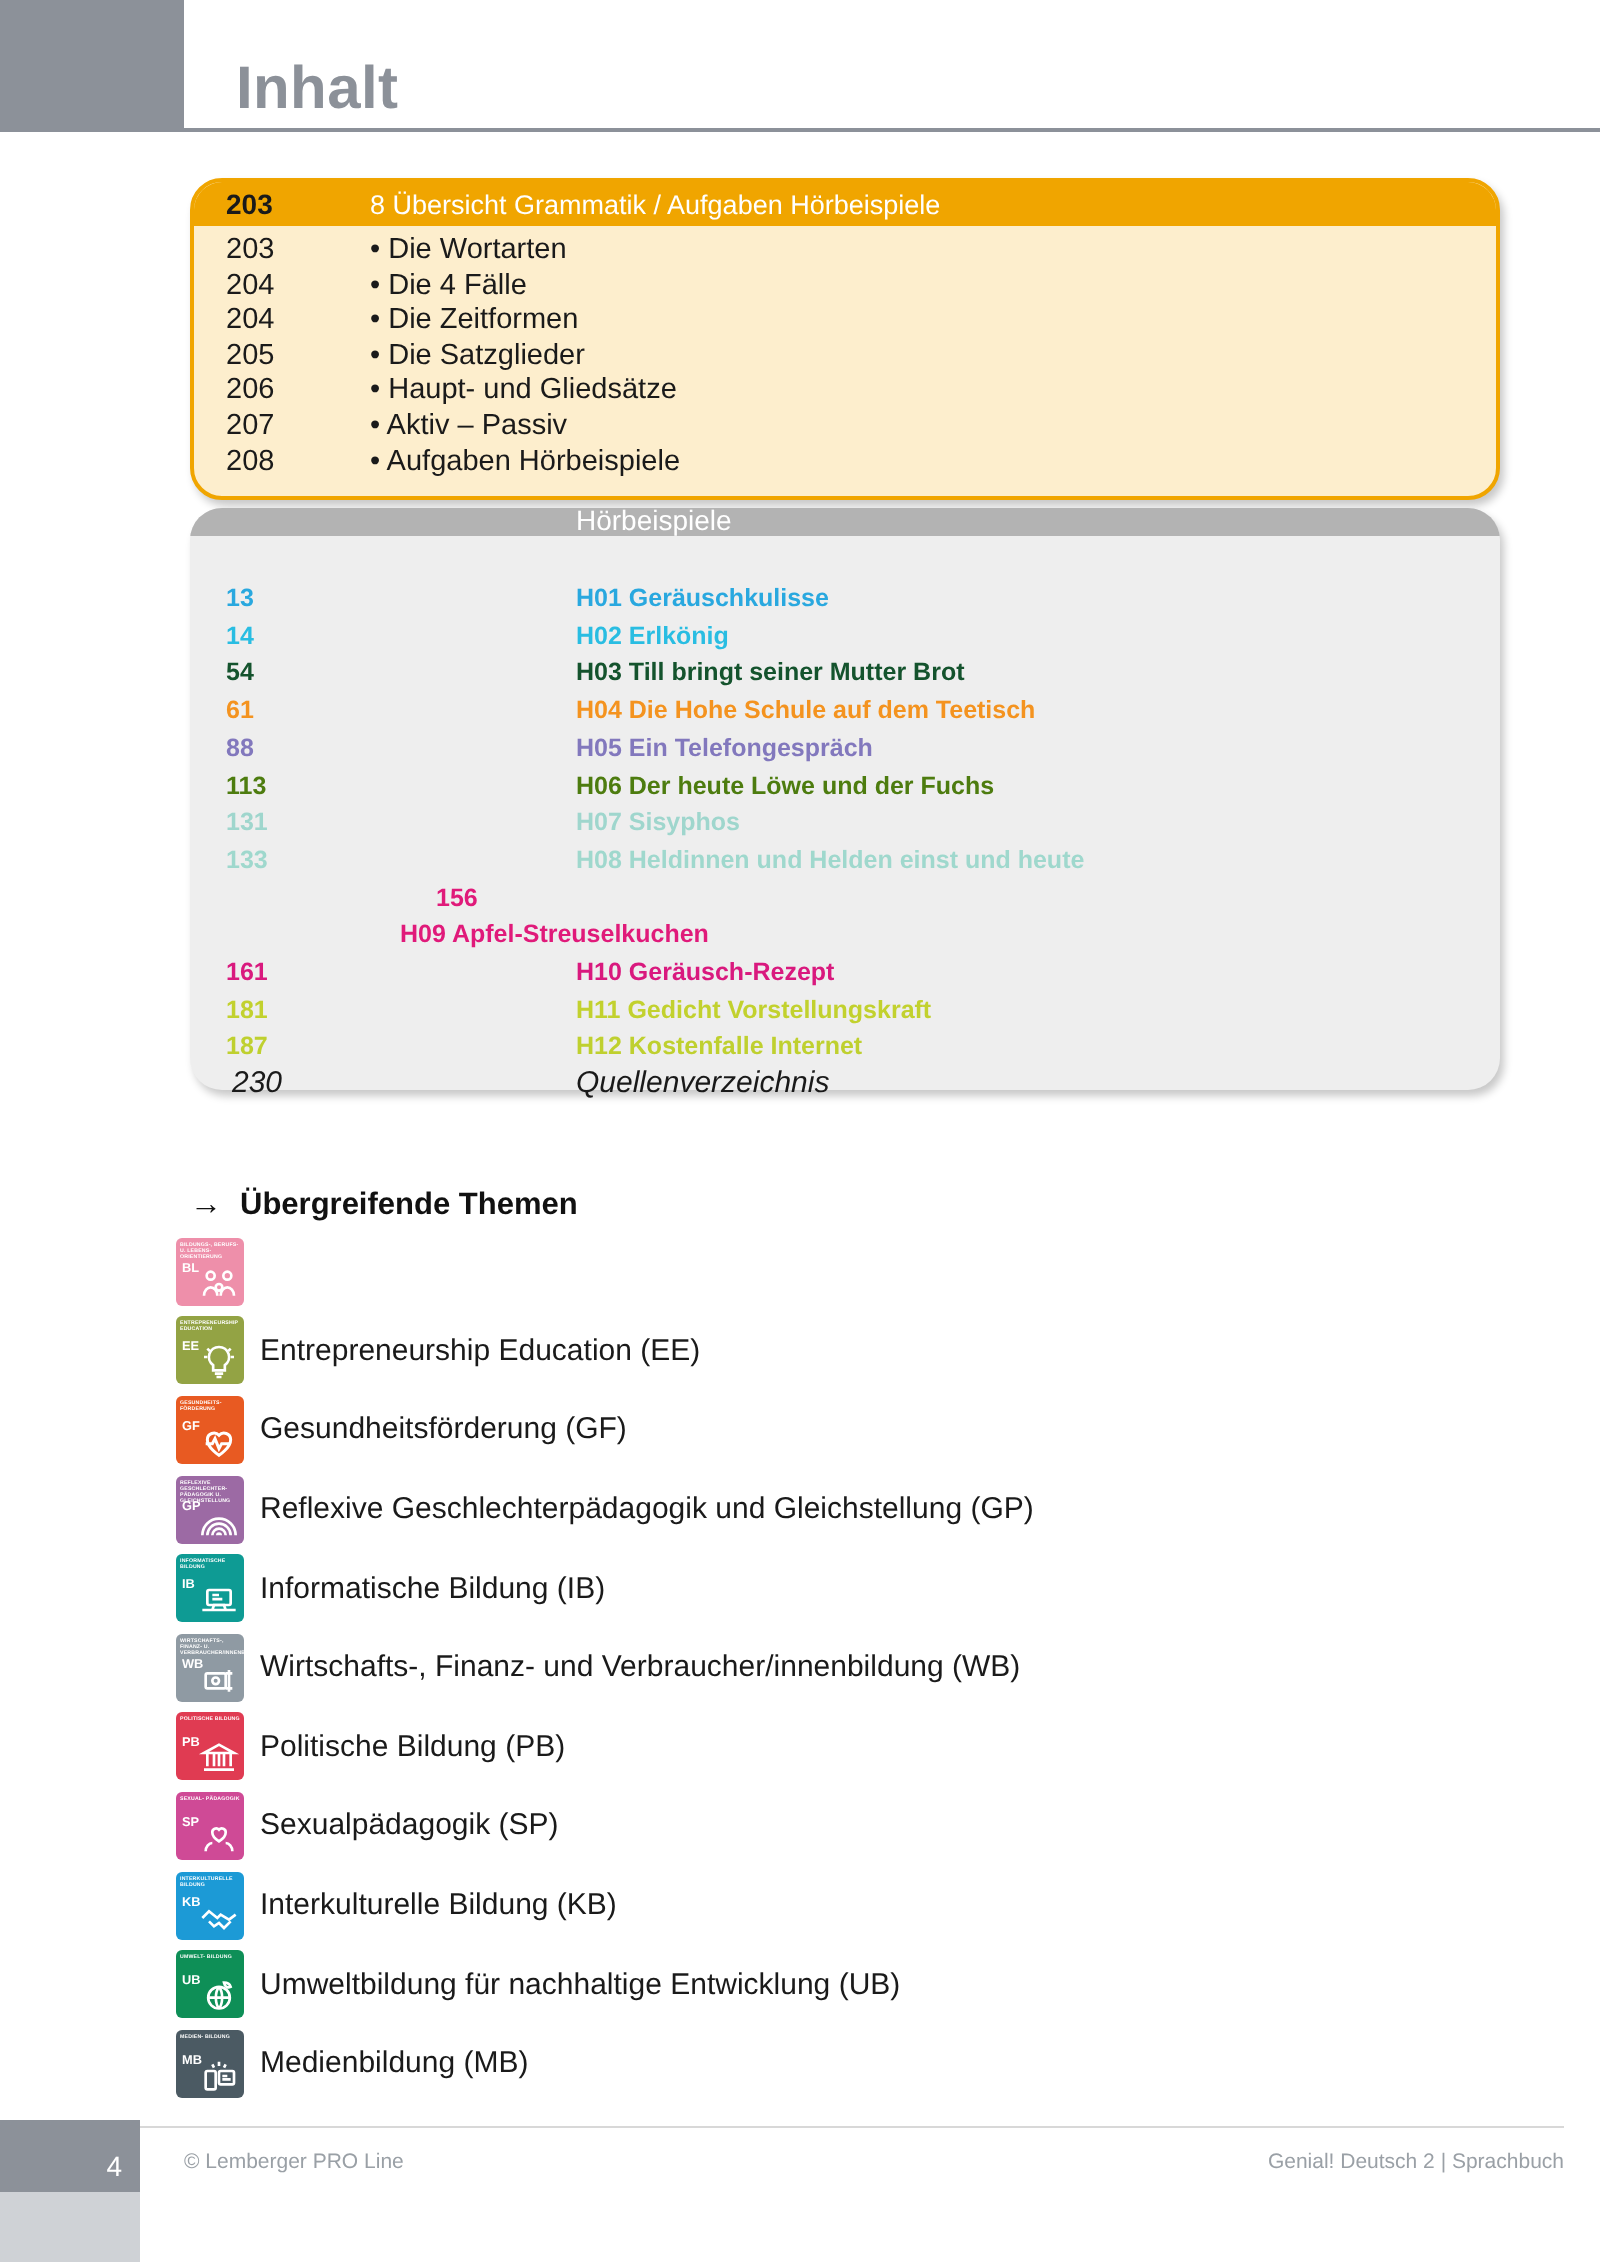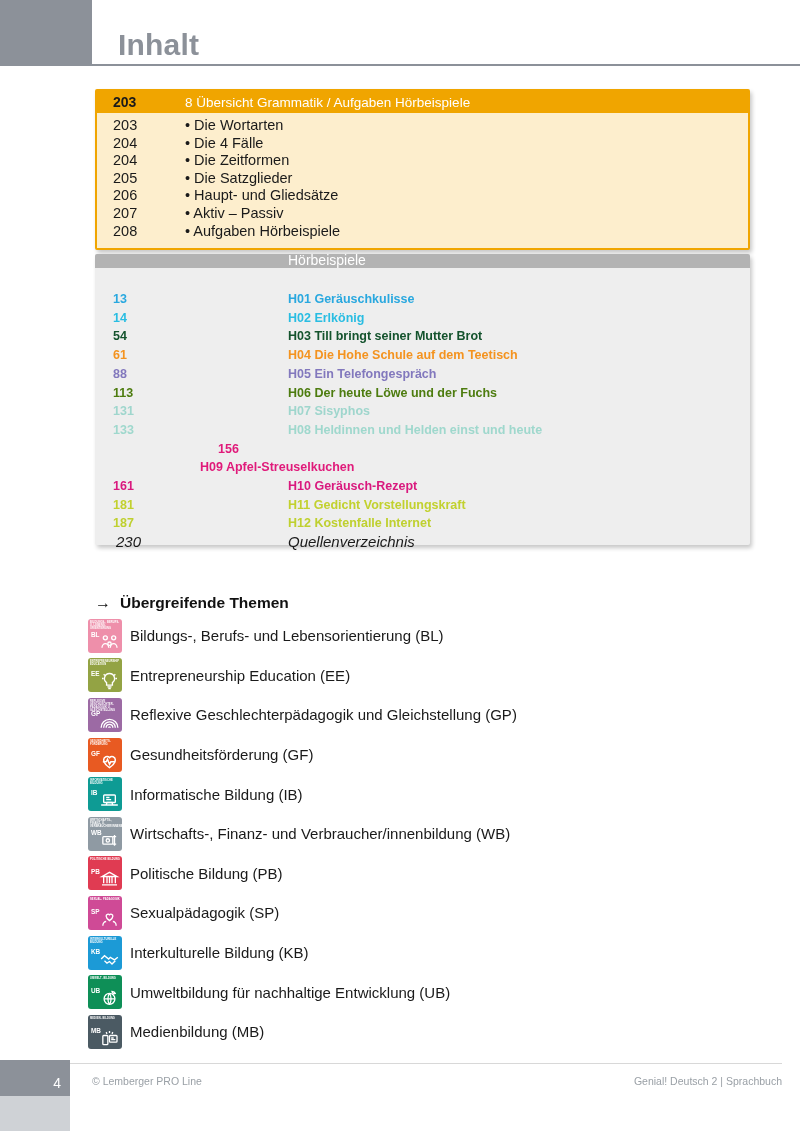--- a/index.html
+++ b/index.html
@@ -22,21 +22,21 @@
   }
   .header-title {
     position: absolute; left: 26px; bottom: 2px;
     font-size: 30px; font-weight: bold; color: #8c9199;
     letter-spacing: .2px;
   }
 
   
   .box {
     position: absolute; left: 95px; width: 655px;
-    border-radius: 2px; overflow: hidden;
+    border-radius: 16px; overflow: hidden;
   }
 
   
   .box-chapter {
     top: 89px;
     background: #fdeecd;
     border: 2px solid #f0a500;
     box-shadow: 2px 3px 4px rgba(0,0,0,.22);
   }
   .chapter-head {
@@ -269,65 +269,64 @@
           <div class="b-abbr">BL</div>
           <div class="b-gly">
             <svg viewBox="0 0 24 24" fill="none" stroke="#fff" stroke-width="1.6">
               <circle cx="7" cy="7" r="2.4"></circle>
               <circle cx="17" cy="7" r="2.4"></circle>
               <circle cx="12" cy="14" r="2"></circle>
               <path d="M3 19c0-3 2-5 4-5s4 2 4 5M13 19c0-3 2-5 4-5s4 2 4 5"></path>
             </svg>
           </div>
         </div>
-        <span class="topic-label">Bildungs-, Berufs- und Lebensorientierung (BL)</span>
       </div>
       <div class="topic-row">
         <div class="badge" style="background: rgb(147, 163, 68);">
           <div class="b-cap">Entrepreneurship Education</div>
           <div class="b-abbr">EE</div>
           <div class="b-gly">
             <svg viewBox="0 0 24 24" fill="none" stroke="#fff" stroke-width="1.6">
               <path d="M12 3a6 6 0 0 0-3.5 10.9V17h7v-3.1A6 6 0 0 0 12 3z"></path>
               <path d="M9.5 19h5M10.5 21h3"></path>
               <path d="M3 9h2M19 9h2M5 4l1.5 1.5M19 4l-1.5 1.5"></path>
             </svg>
           </div>
         </div>
         <span class="topic-label">Entrepreneurship Education (EE)</span>
+      </div>
+      <div class="topic-row">
+        <div class="badge" style="background: rgb(232, 90, 34);">
+          <div class="b-cap">Gesundheits- förderung</div>
+          <div class="b-abbr">GF</div>
+          <div class="b-gly">
+            <svg viewBox="0 0 24 24" fill="none" stroke="#fff" stroke-width="1.8">
+              <path d="M12 20s-7-4.6-7-9.4A4 4 0 0 1 12 8a4 4 0 0 1 7 2.6C19 15.4 12 20 12 20z"></path>
+              <path d="M4 13h4l1.6-3 2.4 6 1.6-3h5"></path>
+            </svg>
+          </div>
+        </div>
+        <span class="topic-label">Gesundheitsförderung (GF)</span>
       </div>
       <div class="topic-row">
         <div class="badge" style="background: rgb(156, 106, 164);">
           <div class="b-cap">Reflexive Geschlechter- pädagogik u. Gleichstellung</div>
           <div class="b-abbr">GP</div>
           <div class="b-gly">
             <svg viewBox="0 0 24 24" fill="none" stroke="#fff" stroke-width="1.6">
               <path d="M2 20a10 10 0 0 1 20 0"></path>
               <path d="M5 20a7 7 0 0 1 14 0"></path>
               <path d="M8 20a4 4 0 0 1 8 0"></path>
               <path d="M11 20a1 1 0 0 1 2 0"></path>
             </svg>
           </div>
         </div>
         <span class="topic-label">Reflexive Geschlechterpädagogik und Gleichstellung (GP)</span>
       </div>
       <div class="topic-row">
-        <div class="badge" style="background: rgb(232, 90, 34);">
-          <div class="b-cap">Gesundheits- förderung</div>
-          <div class="b-abbr">GF</div>
-          <div class="b-gly">
-            <svg viewBox="0 0 24 24" fill="none" stroke="#fff" stroke-width="1.8">
-              <path d="M12 20s-7-4.6-7-9.4A4 4 0 0 1 12 8a4 4 0 0 1 7 2.6C19 15.4 12 20 12 20z"></path>
-              <path d="M4 13h4l1.6-3 2.4 6 1.6-3h5"></path>
-            </svg>
-          </div>
-        </div>
-        <span class="topic-label">Gesundheitsförderung (GF)</span>
-      </div>
-      <div class="topic-row">
         <div class="badge" style="background: rgb(14, 155, 148);">
           <div class="b-cap">Informatische Bildung</div>
           <div class="b-abbr">IB</div>
           <div class="b-gly">
             <svg viewBox="0 0 24 24" fill="none" stroke="#fff" stroke-width="1.6">
               <rect x="5" y="6" width="14" height="9" rx="1"></rect>
               <path d="M2 18h20M8 18l1-3h6l1 3"></path>
               <path d="M8 9h4M8 11.5h6"></path>
             </svg>
           </div>

